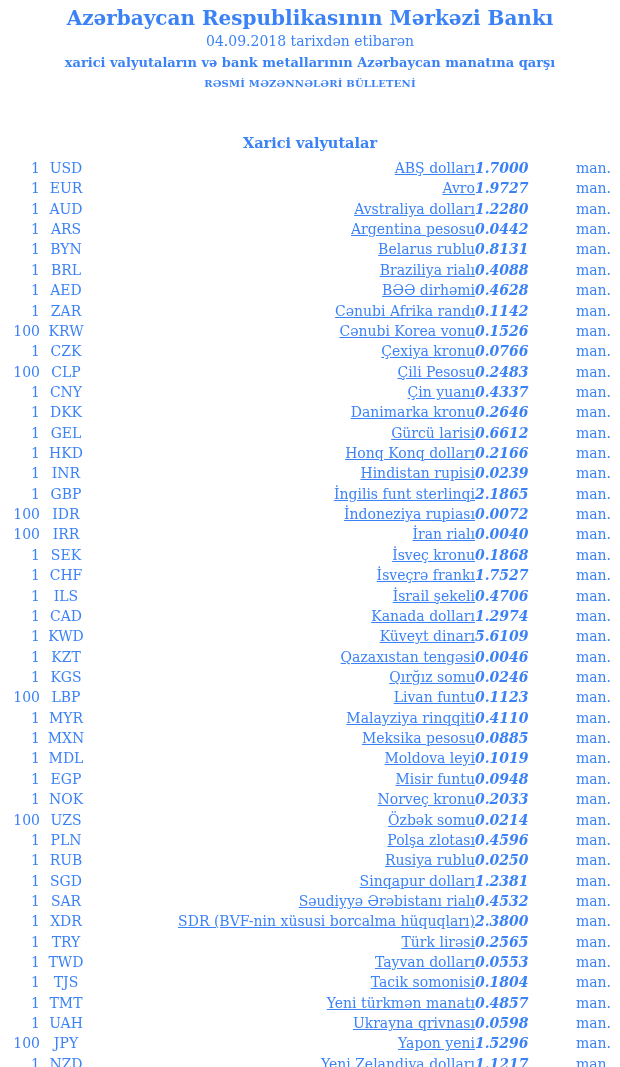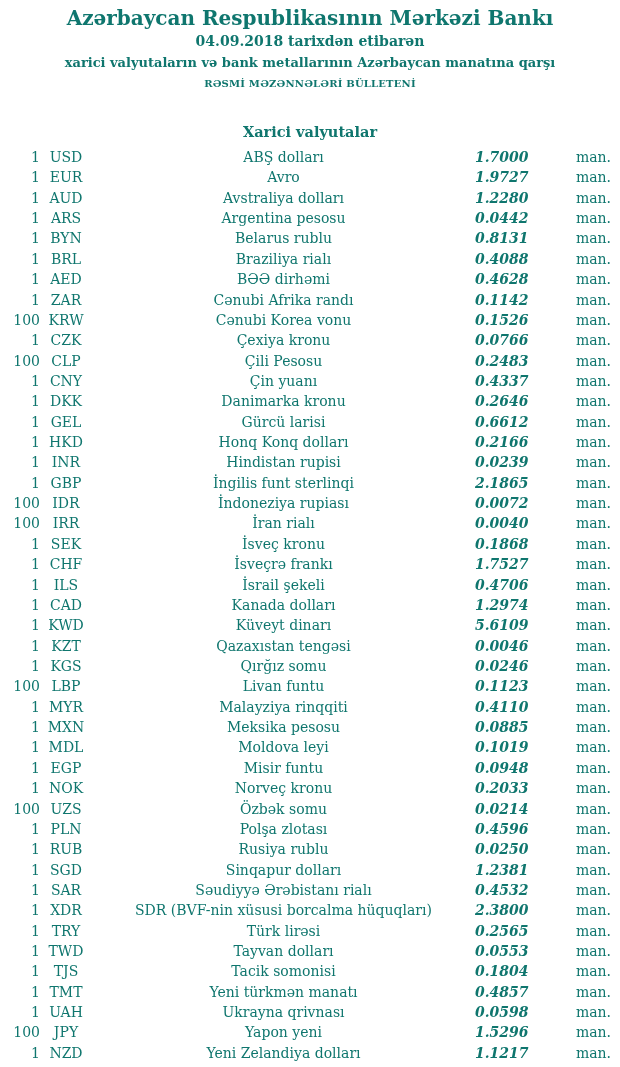--- a/index.html
+++ b/index.html
@@ -1,49 +1,49 @@
 <!DOCTYPE html>
 <html><head>
 <meta charset="utf-8">
 <style>
   html, body { margin: 0; padding: 0; background: #ffffff; }
   .page {
     position: relative;
     width: 620px;
     height: 1067px;
     background: #ffffff;
-    color: #0f766e;
+    color: #3b82f6;
     font-family: "DejaVu Serif", "Liberation Serif", serif;
     overflow: hidden;
     box-sizing: border-box;
   }
   .hdr { text-align: center; padding-top: 6px; }
   .hdr-bank     { font-size: 20px;   font-weight: bold; line-height: 25px; }
-  .hdr-date     { font-size: 14px;   font-weight: bold; line-height: 21px; }
+  .hdr-date     { font-size: 14px;   font-weight: normal; line-height: 21px; }
   .hdr-sub      { font-size: 13px;   font-weight: bold; line-height: 21px; }
   .hdr-bulletin { font-size: 10px; font-weight: bold; line-height: 22px; letter-spacing: 0.2px; }
   .section-title {
     text-align: center;
     font-size: 14.5px;
     font-weight: bold;
-    margin-top: 27px;
+    margin-top: 38px;
     line-height: 20px;
   }
   .rows { margin-top: 5px; }
   .row {
     display: flex;
     align-items: baseline;
     height: 20.36px;
     line-height: 20.36px;
     font-size: 14px;
     white-space: nowrap;
   }
   .c-qty  { width: 40px;  text-align: right; flex: none; }
   .c-code { width: 52px;  text-align: center; flex: none; }
-  .c-name { width: 383px; text-align: center; flex: none; overflow: hidden; }
+  .c-name { width: 383px; text-align: right; flex: none; overflow: hidden; text-decoration: underline; }
   .c-rate { width: 80px;  text-align: left; flex: none; font-weight: bold; font-style: italic; }
   .c-man  { width: 65px;  text-align: center; flex: none; padding-left: 12px; box-sizing: border-box; }
 </style>
 </head>
 <body>
 
 <div class="page">
   <div class="hdr">
     <div class="hdr-bank">Azərbaycan Respublikasının Mərkəzi Bankı</div>
     <div class="hdr-date">04.09.2018 tarixdən etibarən</div>

